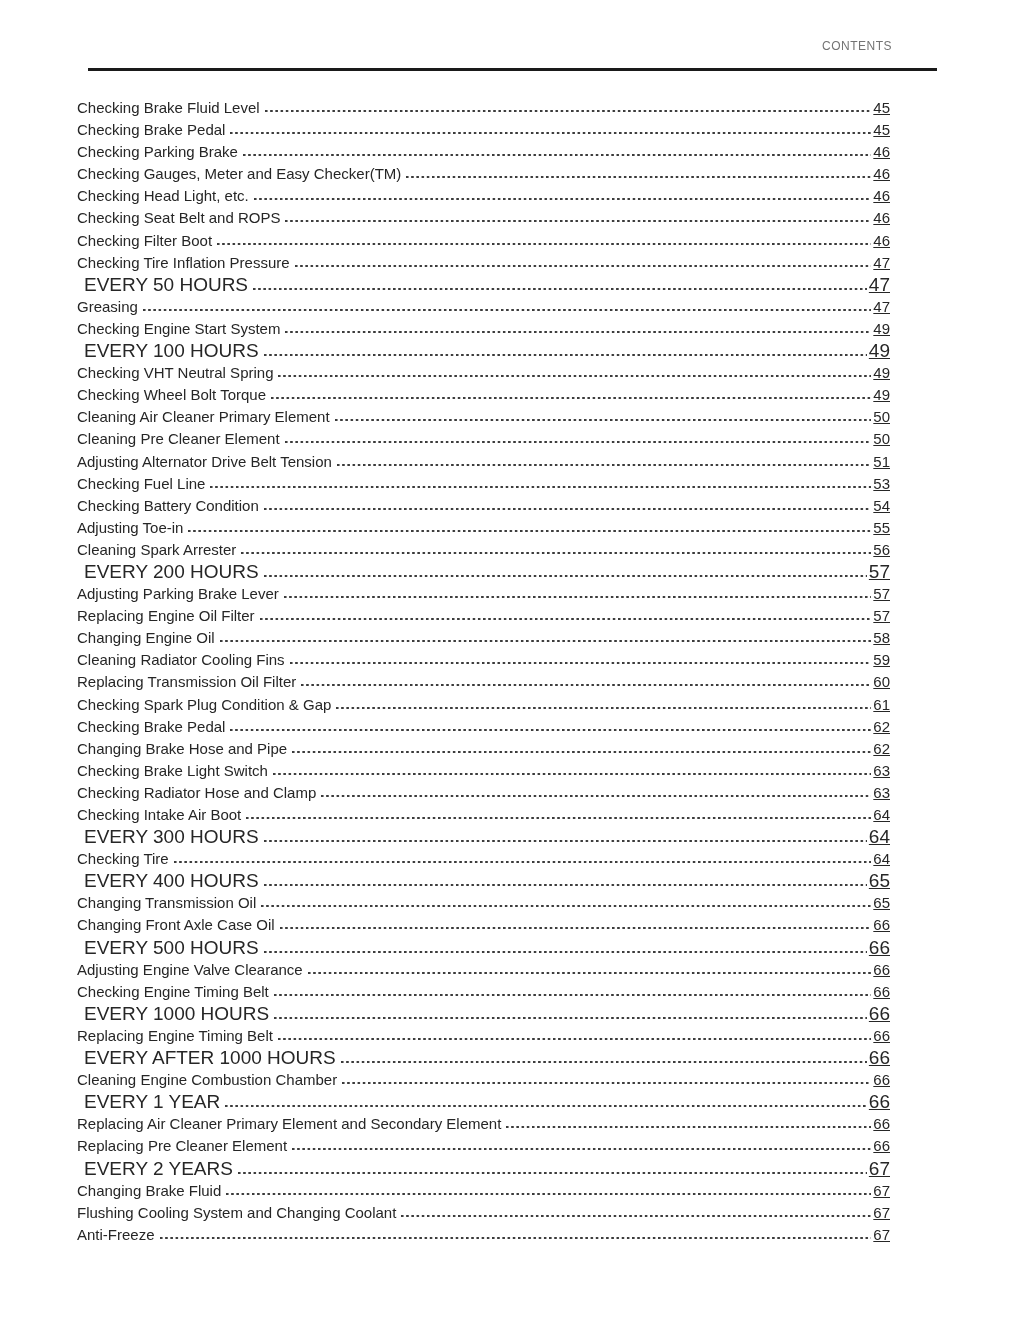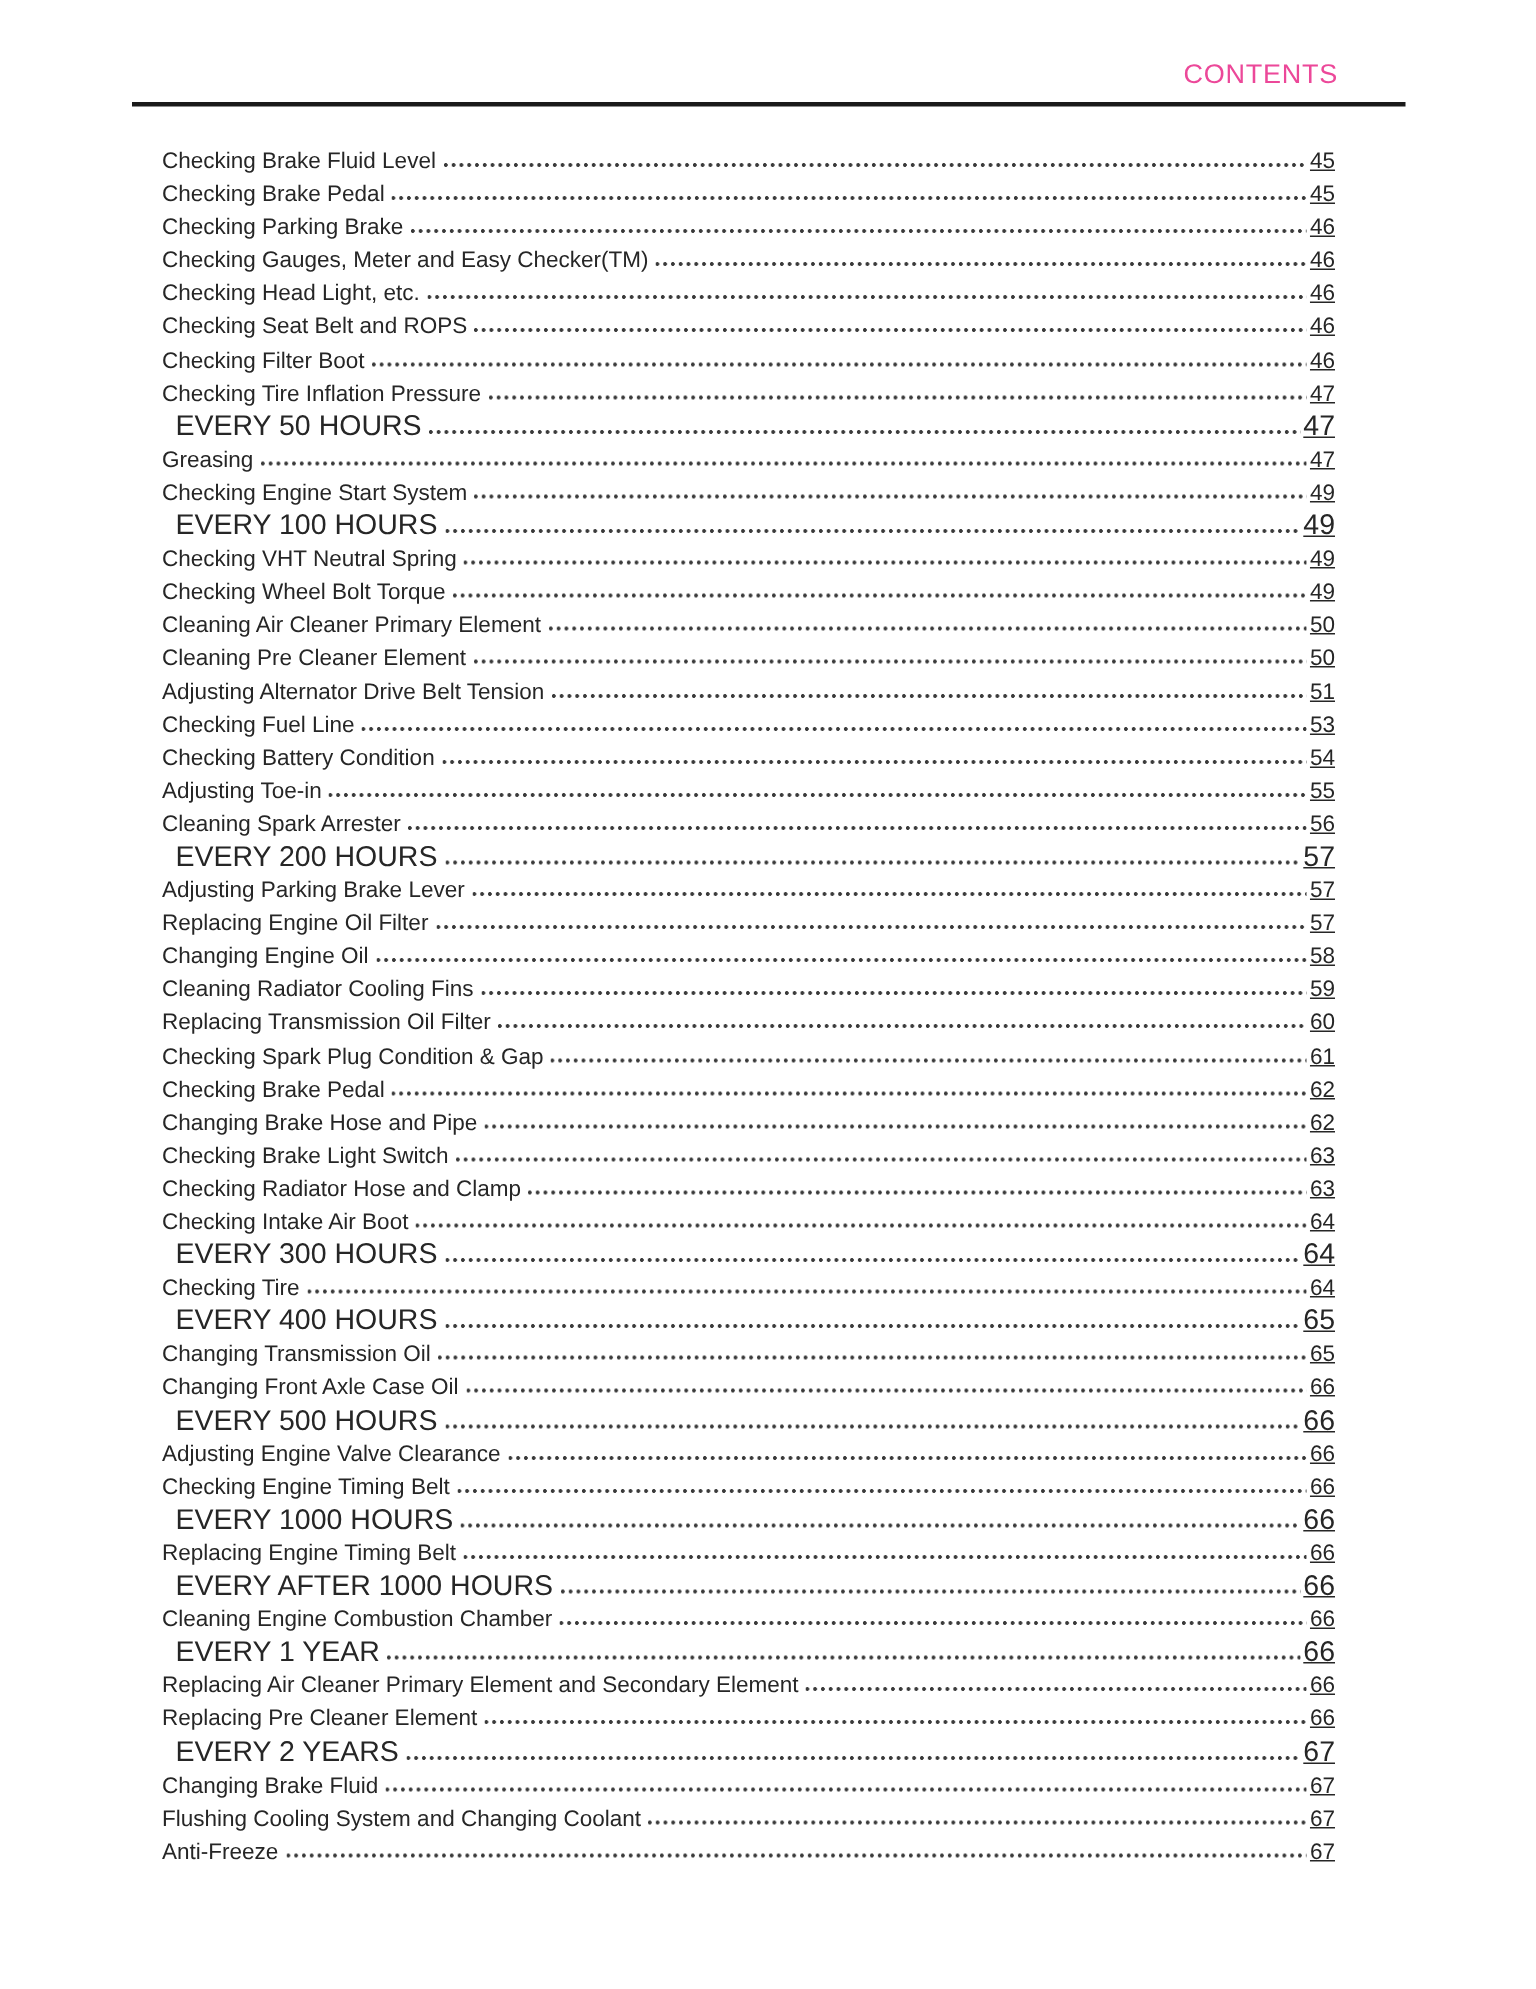--- a/index.html
+++ b/index.html
@@ -12,23 +12,23 @@
     height: 1326px;
     position: relative;
     font-family: "Liberation Sans", sans-serif;
     color: #262626;
     overflow: hidden;
   }
   .header-label {
     position: absolute;
     top: 39px;
     right: 132px;
-    font-size: 18px;
+    font-size: 12px;
     letter-spacing: 0.5px;
-    color: #ec4899;
+    color: #737373;
   }
   .header-rule {
     position: absolute;
     top: 68px;
     left: 88px;
     width: 849px;
     height: 3px;
     background: #1a1a1a;
   }
   .toc {
@@ -37,25 +37,25 @@
     left: 0;
     width: 890px;
   }
   .row {
     display: flex;
     align-items: baseline;
     height: 22.1px;
     white-space: nowrap;
   }
   .row.lvl1 {
-    padding-left: 108px;
+    padding-left: 77px;
     font-size: 15px;
   }
   .row.lvl0 {
-    padding-left: 117px;
+    padding-left: 84px;
     font-size: 19px;
   }
   .label {
     line-height: 22.1px;
     flex: 0 0 auto;
   }
   .leader {
     flex: 1 1 auto;
     min-width: 14px;
     height: 4px;

